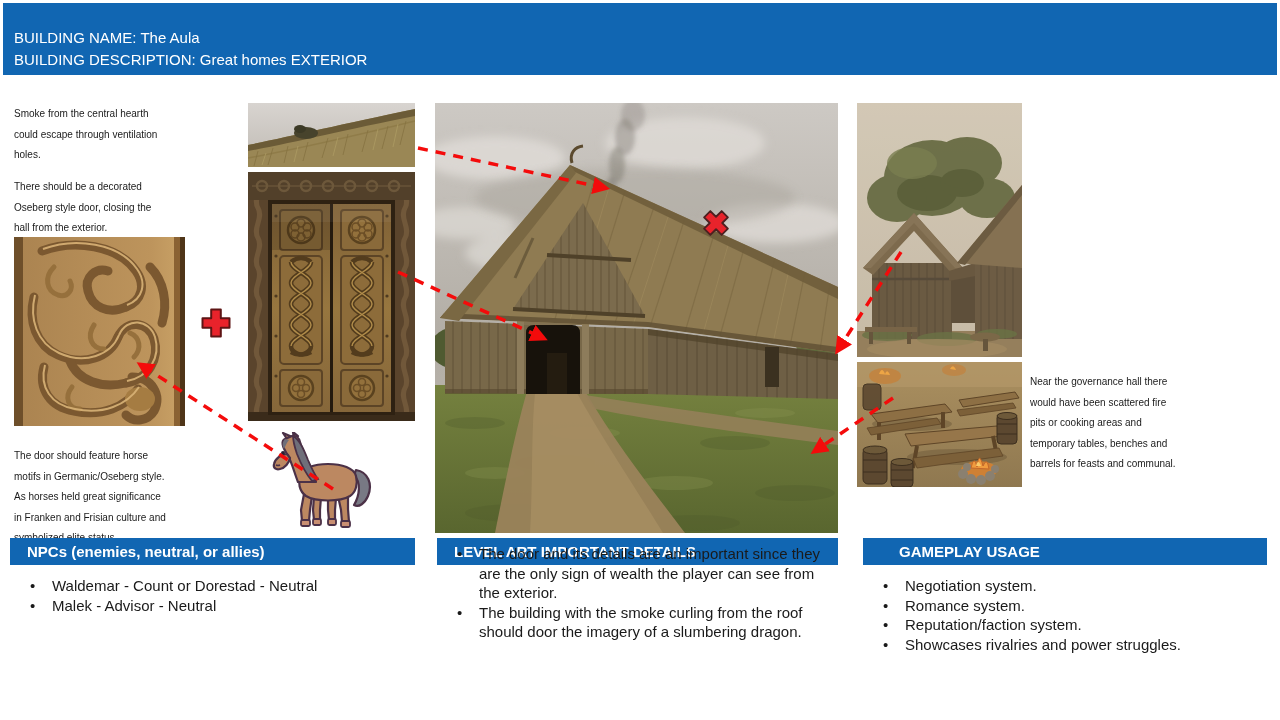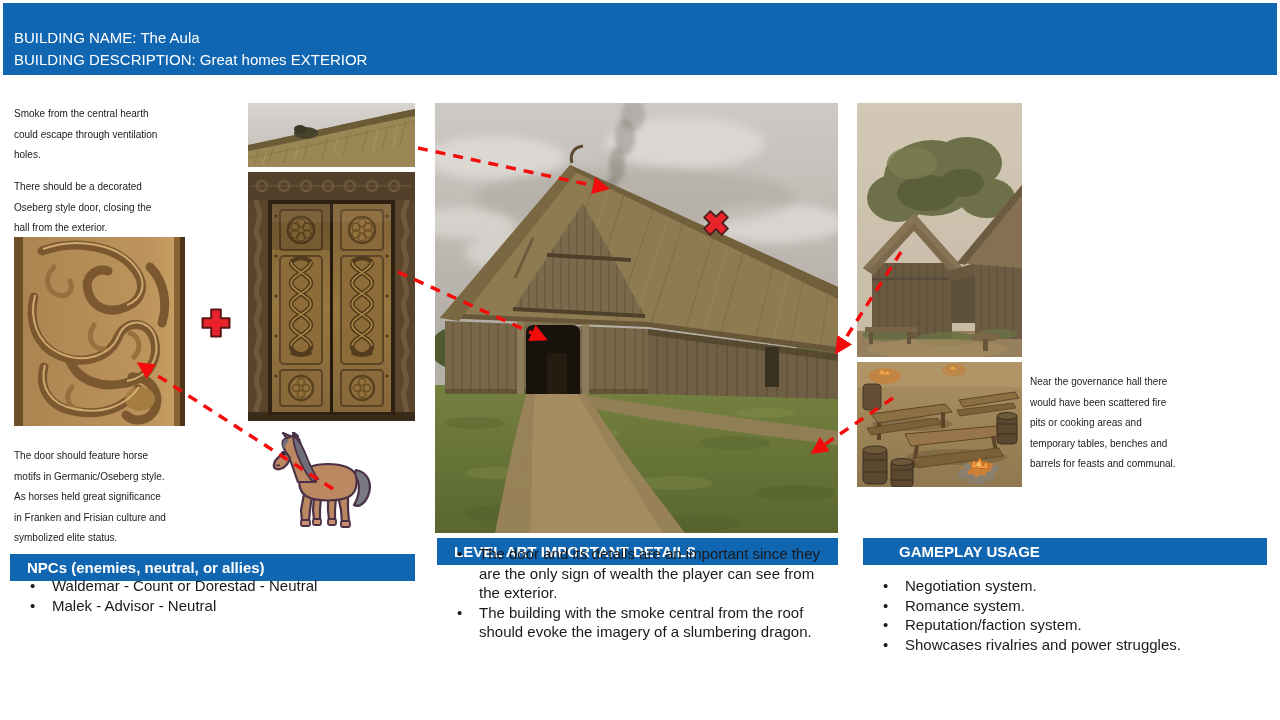--- a/index.html
+++ b/index.html
@@ -27,21 +27,21 @@
   #img-door    { left:248px; top:172px; width:167px; height:249px; }
   #img-carving { left:14px;  top:237px; width:171px; height:189px; }
   #img-horse   { left:268px; top:432px; width:110px; height:96px; }
   #img-main    { left:435px; top:103px; width:403px; height:430px; }
   #img-village { left:857px; top:103px; width:165px; height:254px; }
   #img-feast   { left:857px; top:362px; width:165px; height:125px; }
   
   #overlay { position:absolute; left:0; top:0; width:1280px; height:720px; pointer-events:none; }
   
   .section-bar { position:absolute; height:27px; background:#1166b2; color:#ffffff; font-weight:bold; font-size:15px; line-height:27px; padding-left:17px; }
-  #bar-npcs     { left:10px;  top:538px; width:405px;margin-top:16px; }
+  #bar-npcs     { left:10px;  top:538px; width:405px; }
   #bar-level    { left:437px; top:538px; width:401px; }
   #bar-gameplay { left:863px; top:538px; width:404px;padding-left:36px; }
   .bullets { position:absolute; list-style:none; font-size:15px; line-height:19.5px; }
   .bullets li { position:relative; padding-left:42px; padding-right:14px; }
   .bullets li::before { content:"\2022"; position:absolute; left:20px; top:0; font-size:15px; }
   #list-npcs     { left:10px;  top:576px; width:420px; }
   #list-level    { left:437px; top:544px; width:401px; }
   #list-gameplay { left:863px; top:576px; width:410px; }
 </style>
 </head>
@@ -599,21 +599,21 @@
 
   <div class="section-bar" id="bar-npcs"><span>NPCs (enemies, neutral, or allies)</span></div>
   <ul class="bullets" id="list-npcs">
       <li>Waldemar - Count or Dorestad - Neutral</li>
       <li>Malek - Advisor - Neutral</li>
     </ul>
 
   <div class="section-bar" id="bar-level"><span>LEVEL ART IMPORTANT DETAILS</span></div>
   <ul class="bullets" id="list-level">
       <li>The door and its details are an important since they are the only sign of wealth the player can see from the exterior.</li>
-      <li>The building with the smoke central from the roof should evoke the imagery of a slumbering dragon.</li>
+      <li>The building with the smoke curling from the roof should door the imagery of a slumbering dragon.</li>
     </ul>
 
   <div class="section-bar" id="bar-gameplay"><span>GAMEPLAY USAGE</span></div>
   <ul class="bullets" id="list-gameplay">
       <li>Negotiation system.</li>
       <li>Romance system.</li>
       <li>Reputation/faction system.</li>
       <li>Showcases rivalries and power struggles.</li>
     </ul>
 

